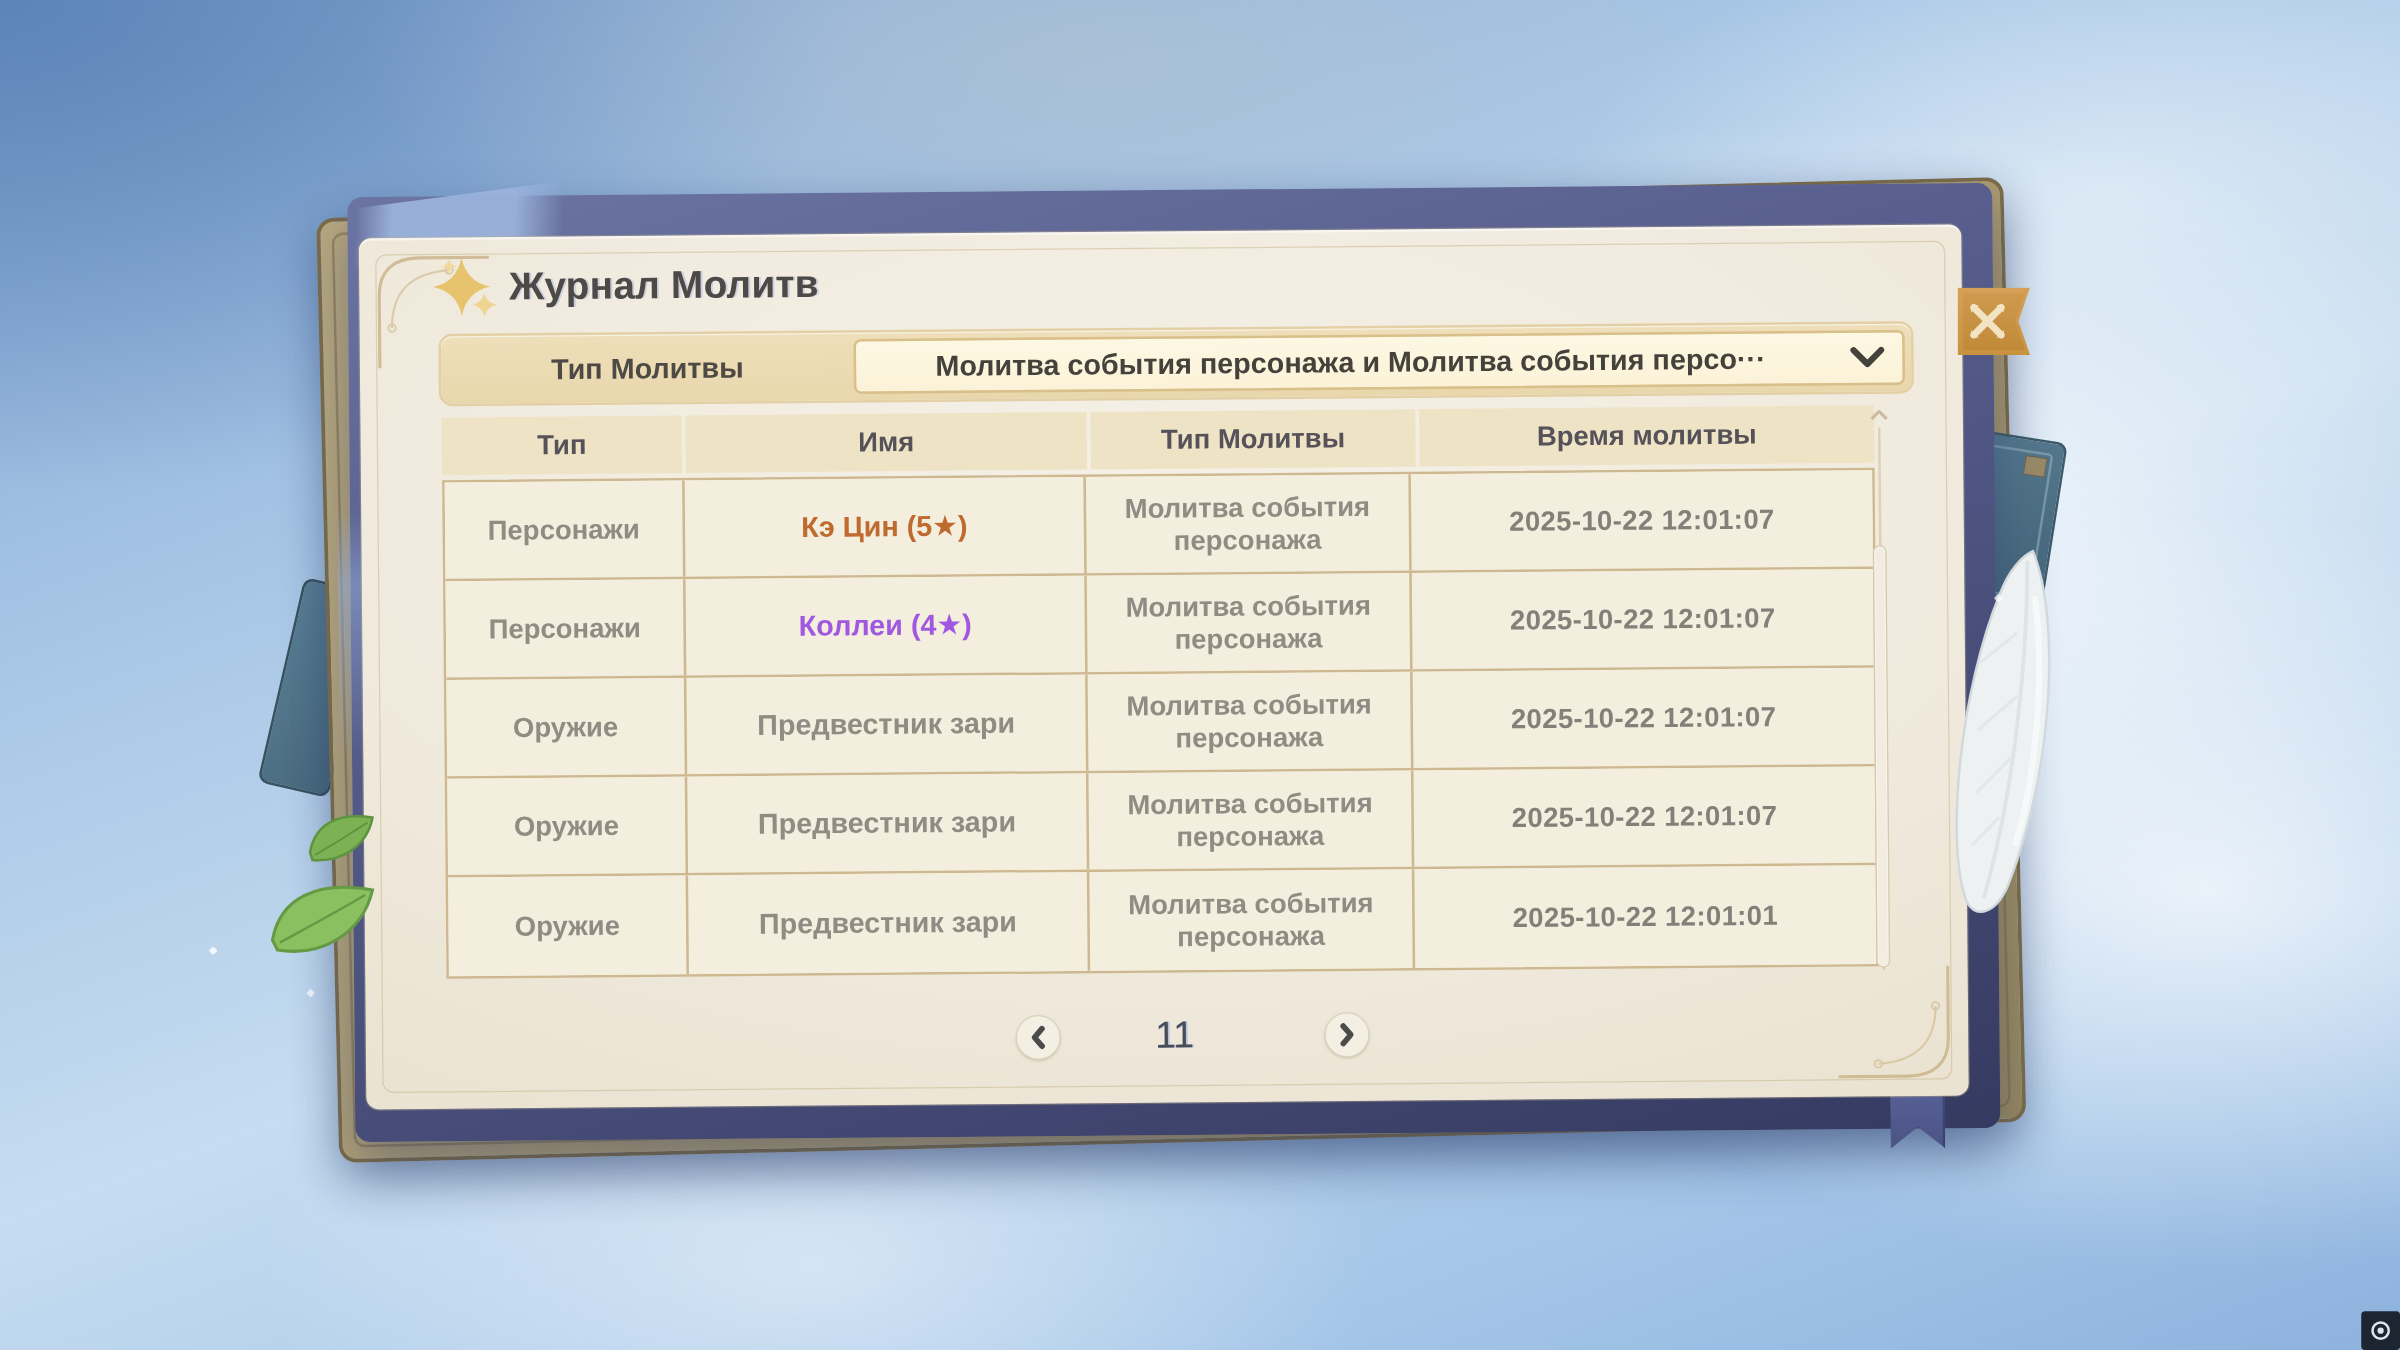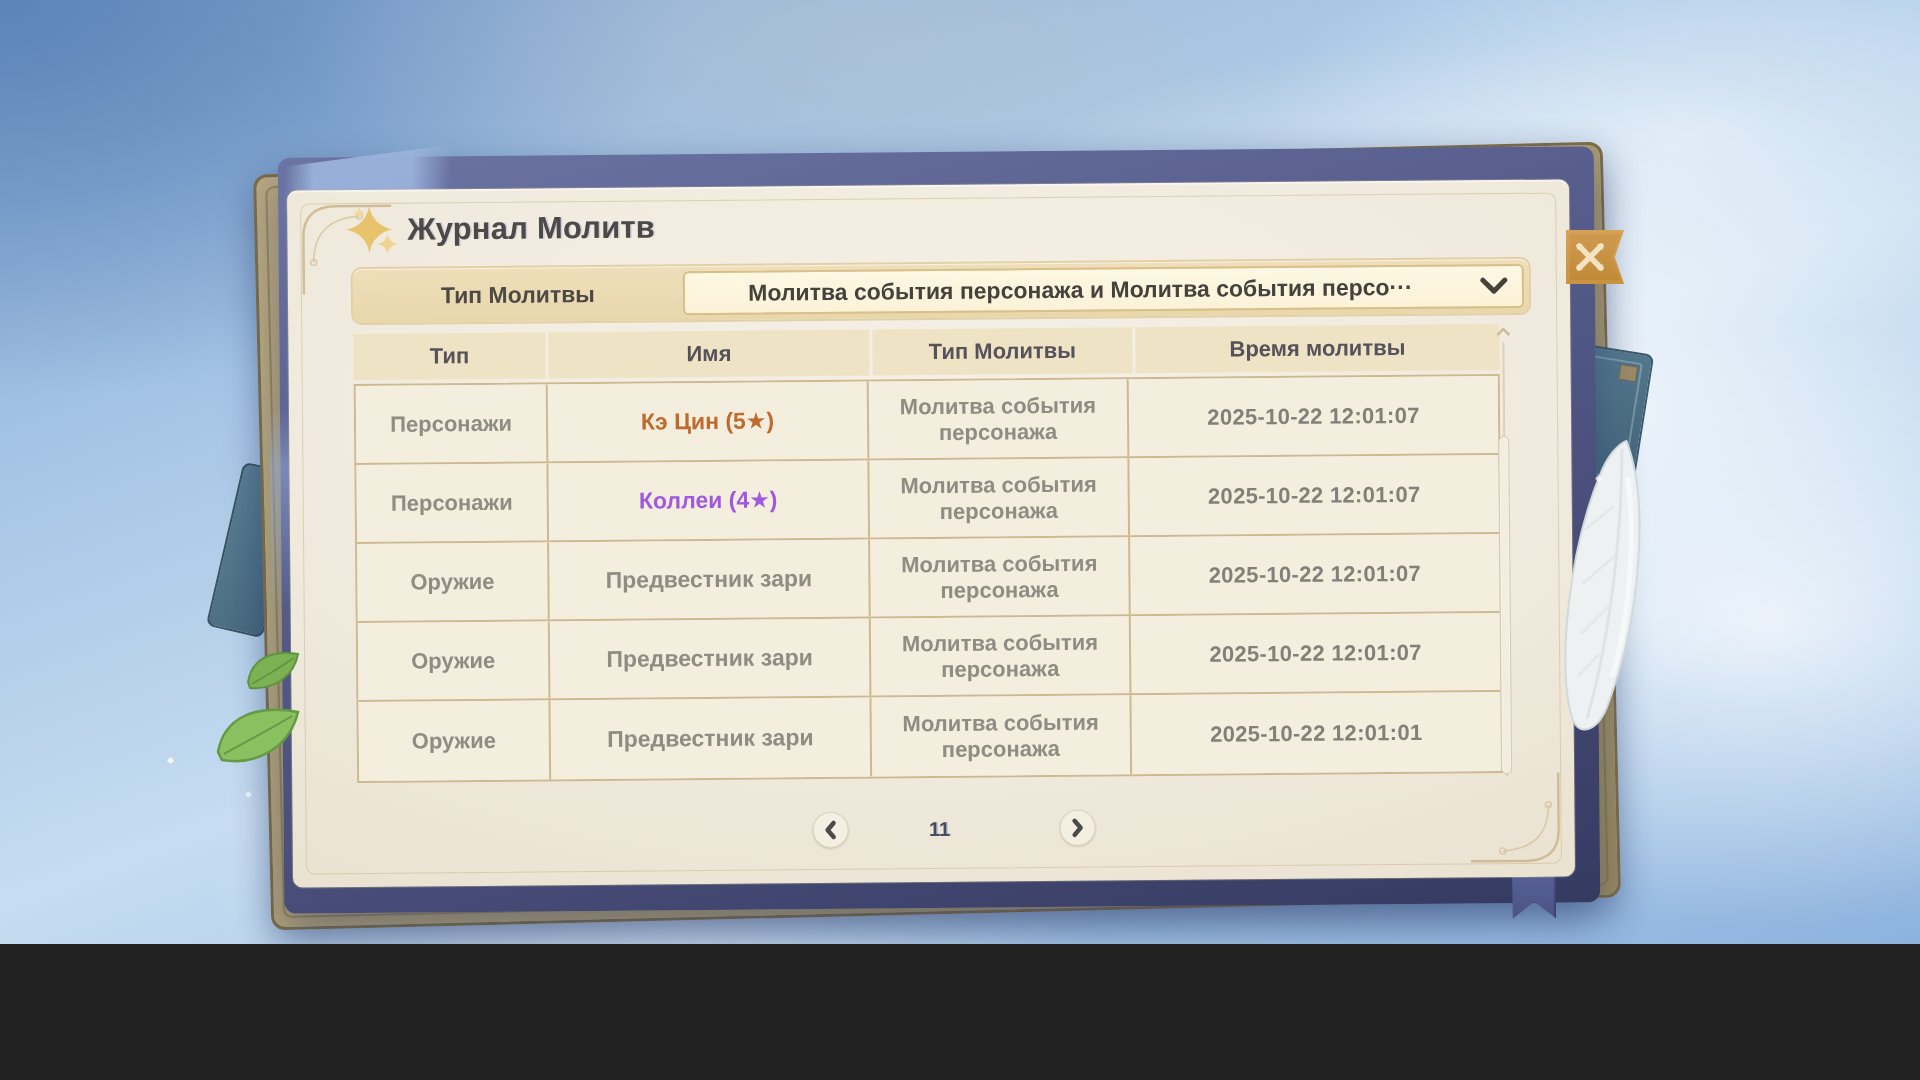--- a/index.html
+++ b/index.html
@@ -1,18 +1,18 @@
 <!DOCTYPE html>
 <html><head>
 <meta charset="utf-8">
 <style>
   html,body{margin:0;padding:0;background:#222;}
   *{box-sizing:border-box;}
   #stage{
-    position:relative;width:1920px;height:944px;overflow:hidden;
+    position:relative;width:1920px;height:1080px;overflow:hidden;
     font-family:"Liberation Sans","DejaVu Sans",sans-serif;
     background:
       radial-gradient(900px 480px at 76% 40%, rgba(255,255,255,.85), rgba(255,255,255,0) 70%),
       radial-gradient(760px 420px at 92% 66%, rgba(255,255,255,.75), rgba(255,255,255,0) 72%),
       radial-gradient(620px 300px at 88% 14%, rgba(235,243,250,.65), rgba(235,243,250,0) 70%),
       radial-gradient(640px 320px at 34% 94%, rgba(255,255,255,.45), rgba(255,255,255,0) 70%),
       radial-gradient(820px 300px at 45% 4%, rgba(182,195,208,.55), rgba(182,195,208,0) 70%),
       radial-gradient(1100px 640px at 0% 0%, #5d84b8, rgba(93,132,184,0) 62%),
       linear-gradient(160deg,#7fa3cf 0%,#a7c6e6 30%,#c6dcf0 55%,#a3c5e8 82%,#8db2dd 100%);
   }
@@ -91,21 +91,21 @@
   .scroll-track{left:1214px;top:162px;width:2px;height:434px;background:rgba(205,188,150,.55);}
   .scroll-thumb{left:1209px;top:256px;width:11px;height:338px;border-radius:6px;cursor:pointer;
     background:#f2ede0;border:1.5px solid #d6c8ab;box-shadow:0 0 0 1px rgba(255,255,255,.4) inset;}
 
   
   .pag-btn{width:36px;height:36px;border-radius:50%;top:626px;cursor:pointer;
     background:#f3efe3;border:1px solid #ddd2ba;box-shadow:0 1px 2px rgba(120,100,60,.25);
     display:flex;align-items:center;justify-content:center;}
   .pag-prev{left:520px;} .pag-next{left:767px;}
   .pag-num{left:600px;top:626px;width:94px;height:36px;display:flex;align-items:center;justify-content:center;
-    font-size:20px;font-weight:bold;color:#474c59;text-shadow:1.5px 0 0 rgba(90,130,230,.35);}
+    font-size:30px;font-weight:normal;color:#474c59;text-shadow:1.5px 0 0 rgba(90,130,230,.35);}
 
   
   .close-banner{left:1566px;top:230px;width:58px;height:54px;z-index:3;cursor:pointer;
     background:linear-gradient(180deg,#d6a158 0%,#c8923f 100%);
     clip-path:polygon(0 0,100% 0,84% 50%,100% 100%,0 100%);
     filter:drop-shadow(2px 3px 4px rgba(60,50,20,.35));}
   .close-banner::before{content:"";position:absolute;inset:4px;
     clip-path:polygon(0 0,100% 0,84% 50%,100% 100%,0 100%);
     background:linear-gradient(180deg,#cf9a4e 0%,#c08a38 100%);
     box-shadow:0 0 0 40px rgba(0,0,0,0);border:0;}

